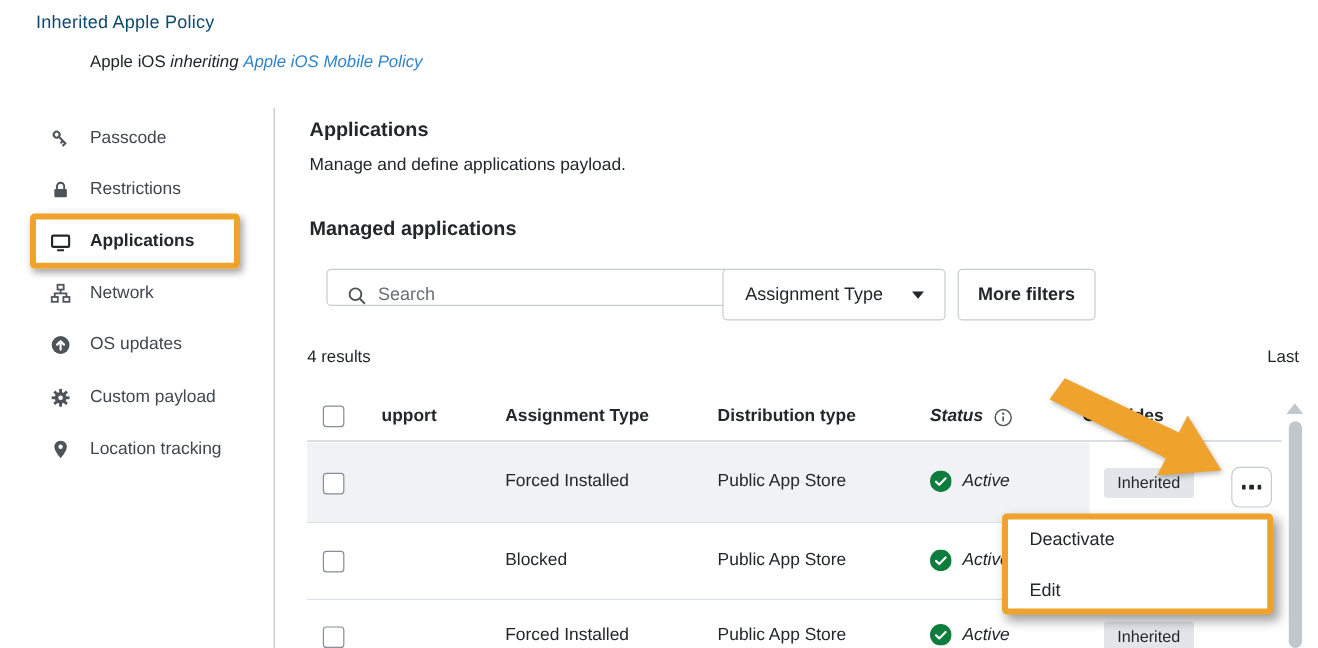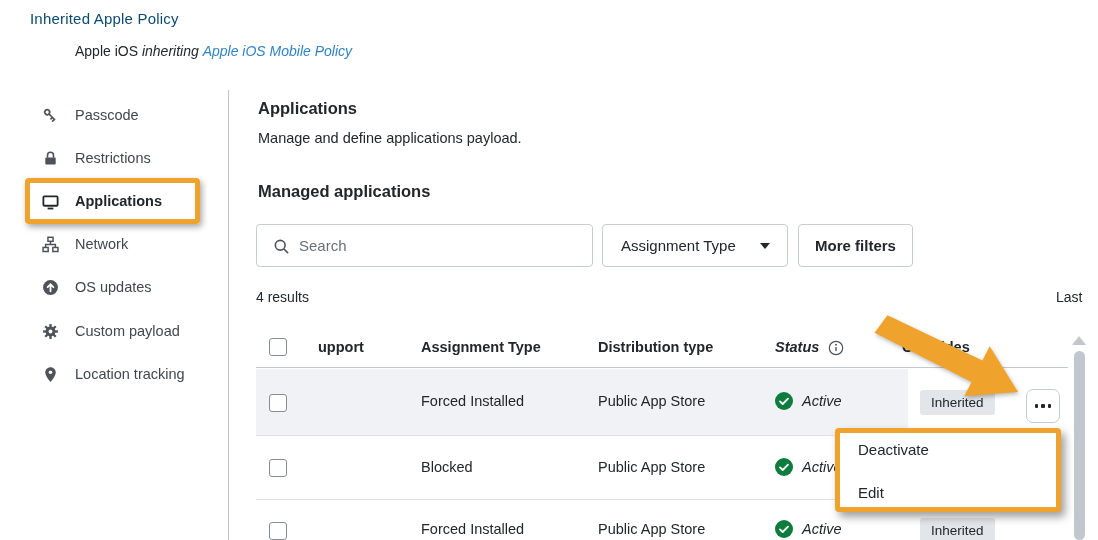--- a/index.html
+++ b/index.html
@@ -30,21 +30,21 @@
   }
   .sidebar-hl { left:25px; top:178px; width:175px; height:46px; }
 
   
   .section-title { left:258px; top:99px; font-size:16.5px; font-weight:700; }
   .section-desc { left:258px; top:130px; font-size:14.5px; }
   .subsection-title { left:258px; top:182px; font-size:16.5px; font-weight:700; }
 
   
   .ctrl { border:1px solid #C6CCD2; border-radius:4px; background:#fff; }
-  .search-box { left:256px; top:224px; width:337px; height:43px; }
+  .search-box { left:272px; top:224px; width:337px; height:31px; }
   .search-box svg { position:absolute; left:16px; top:13px; }
   .search-box input {
     position:absolute; left:42px; top:0; width:285px; height:41px; border:none; outline:none;
     font-family:"Liberation Sans", sans-serif; font-size:15px; color:#21272A; background:transparent;
   }
   .search-box input::placeholder { color:#697077; opacity:1; }
   .dropdown { left:602px; top:224px; width:186px; height:43px; cursor:pointer; }
   .dropdown .dlbl { position:absolute; left:18px; top:12px; font-size:15px; }
   .dropdown .tri { position:absolute; right:17px; top:18px; width:0; height:0;
     border-left:5.5px solid transparent; border-right:5.5px solid transparent; border-top:6.5px solid #21272A; }

